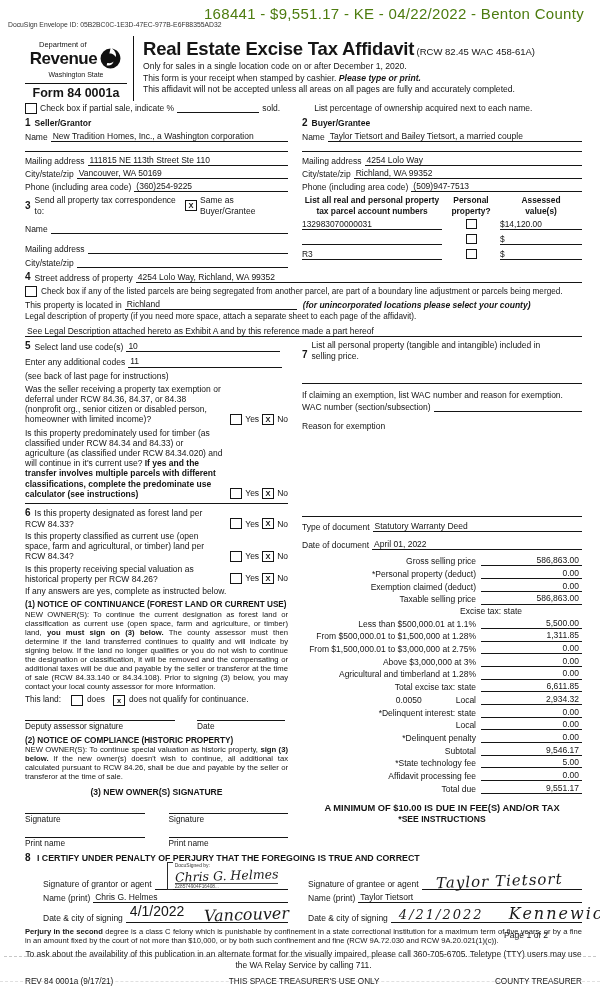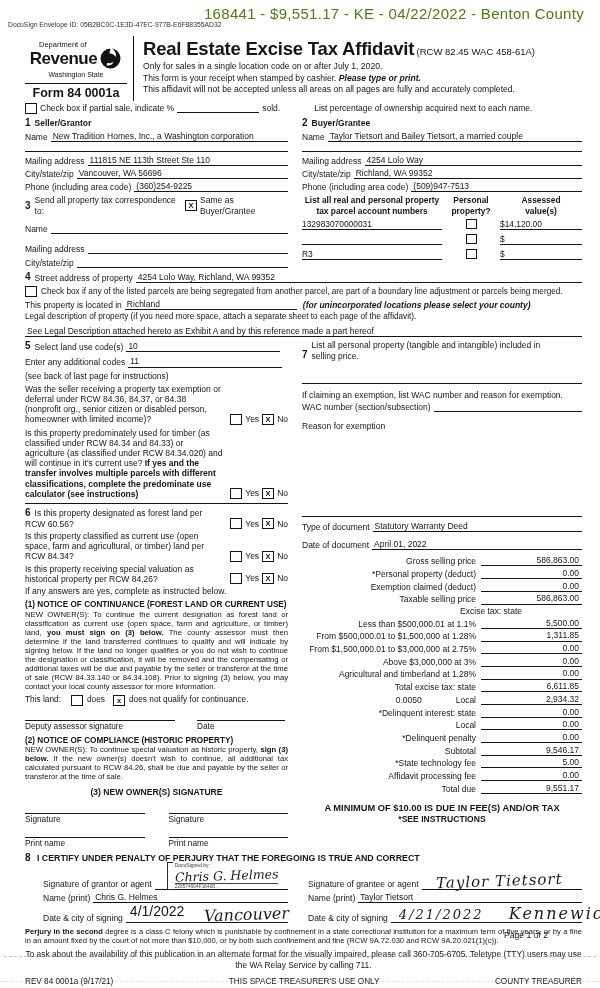--- a/index.html
+++ b/index.html
@@ -81,21 +81,21 @@
               <path d="M15 2 a13 13 0 1 0 13 13 c0-7-5-12-11-13 c4 3 6 7 5 11 c-2-3-5-5-9-5 c-4 0-7 3-8 6 c2-1 4-1 6 0 c-2 1-3 3-3 5 c3 3 8 3 11 0 c-1 4-5 6-9 5z" fill="#111"></path>
             </svg>
           </span>
         </div>
         <div class="wa">Washington State</div>
         <div class="formno">Form 84 0001a</div>
       </div>
       <div class="titlebox">
         <div><span class="bigtitle">Real Estate Excise Tax Affidavit</span>
           <span class="rcw">(RCW 82.45 WAC 458-61A)</span></div>
-        <div class="sub">Only for sales in a single location code on or after July 1, 2020.</div>
+        <div class="sub">Only for sales in a single location code on or after December 1, 2020.</div>
         <div class="sub"><span>This form is your receipt when stamped by cashier. </span><span class="i b">Please type or print.</span></div>
         <div class="sub"><span>This affidavit will not be accepted unless all areas on all pages are fully and accurately completed.</span></div>
       </div>
     </div>
 
     <div class="row mt2" style="align-items:center;">
       <span class="cb"></span>
       <span style="padding-left:3px;">Check box if partial sale, indicate %</span>
       <span class="fill" style="width:78px;margin:0 3px;"></span>
       <span>sold.</span>
@@ -110,21 +110,21 @@
             <span>Name</span>
             <span class="fill grow" style="margin-left:3px;"><span>New Tradition Homes, Inc., a Washington corporation</span></span>
           </div>
         <div class="fill" style="height:8px;"></div>
         <div class="row mt3">
             <span>Mailing address</span>
             <span class="fill grow" style="margin-left:3px;"><span>111815 NE 113th Street Ste 110</span></span>
           </div>
         <div class="row mt2">
             <span>City/state/zip</span>
-            <span class="fill grow" style="margin-left:3px;"><span>Vancouver, WA 56696</span></span>
+            <span class="fill grow" style="margin-left:3px;"><span>Vancouver, WA 50169</span></span>
           </div>
         <div class="row mt2">
             <span>Phone (including area code)</span>
             <span class="fill grow" style="margin-left:3px;"><span>(360)254-9225</span></span>
           </div>
       </div>
       <div>
         <div><span class="num">2</span><span class="b">Buyer/Grantee</span></div>
         <div class="row mt2">
             <span>Name</span>
@@ -270,21 +270,21 @@
             <span class="fill grow" style="margin-left:3px;"></span>
           </div>
         <div style="margin-top:9px;">Reason for exemption</div>
       </div>
     </div>
 
     <div class="grid2 mt3">
       <div>
         <div>
           <div class="q">
-              <div class="qtxt"><span class="num">6</span><span>Is this property designated as forest land per RCW 60.56?</span></div>
+              <div class="qtxt"><span class="num">6</span><span>Is this property designated as forest land per RCW 84.33?</span></div>
             <div class="yn">
                 <span class="cb"></span>
                 <span>Yes</span>
                 <span class="cb">X</span>
                 <span>No</span>
               </div>
             </div>
           <div class="q mt2">
               <div class="qtxt">Is this property classified as current use (open space, farm and agricultural, or timber) land per RCW 84.34?</div>
             <div class="yn">

